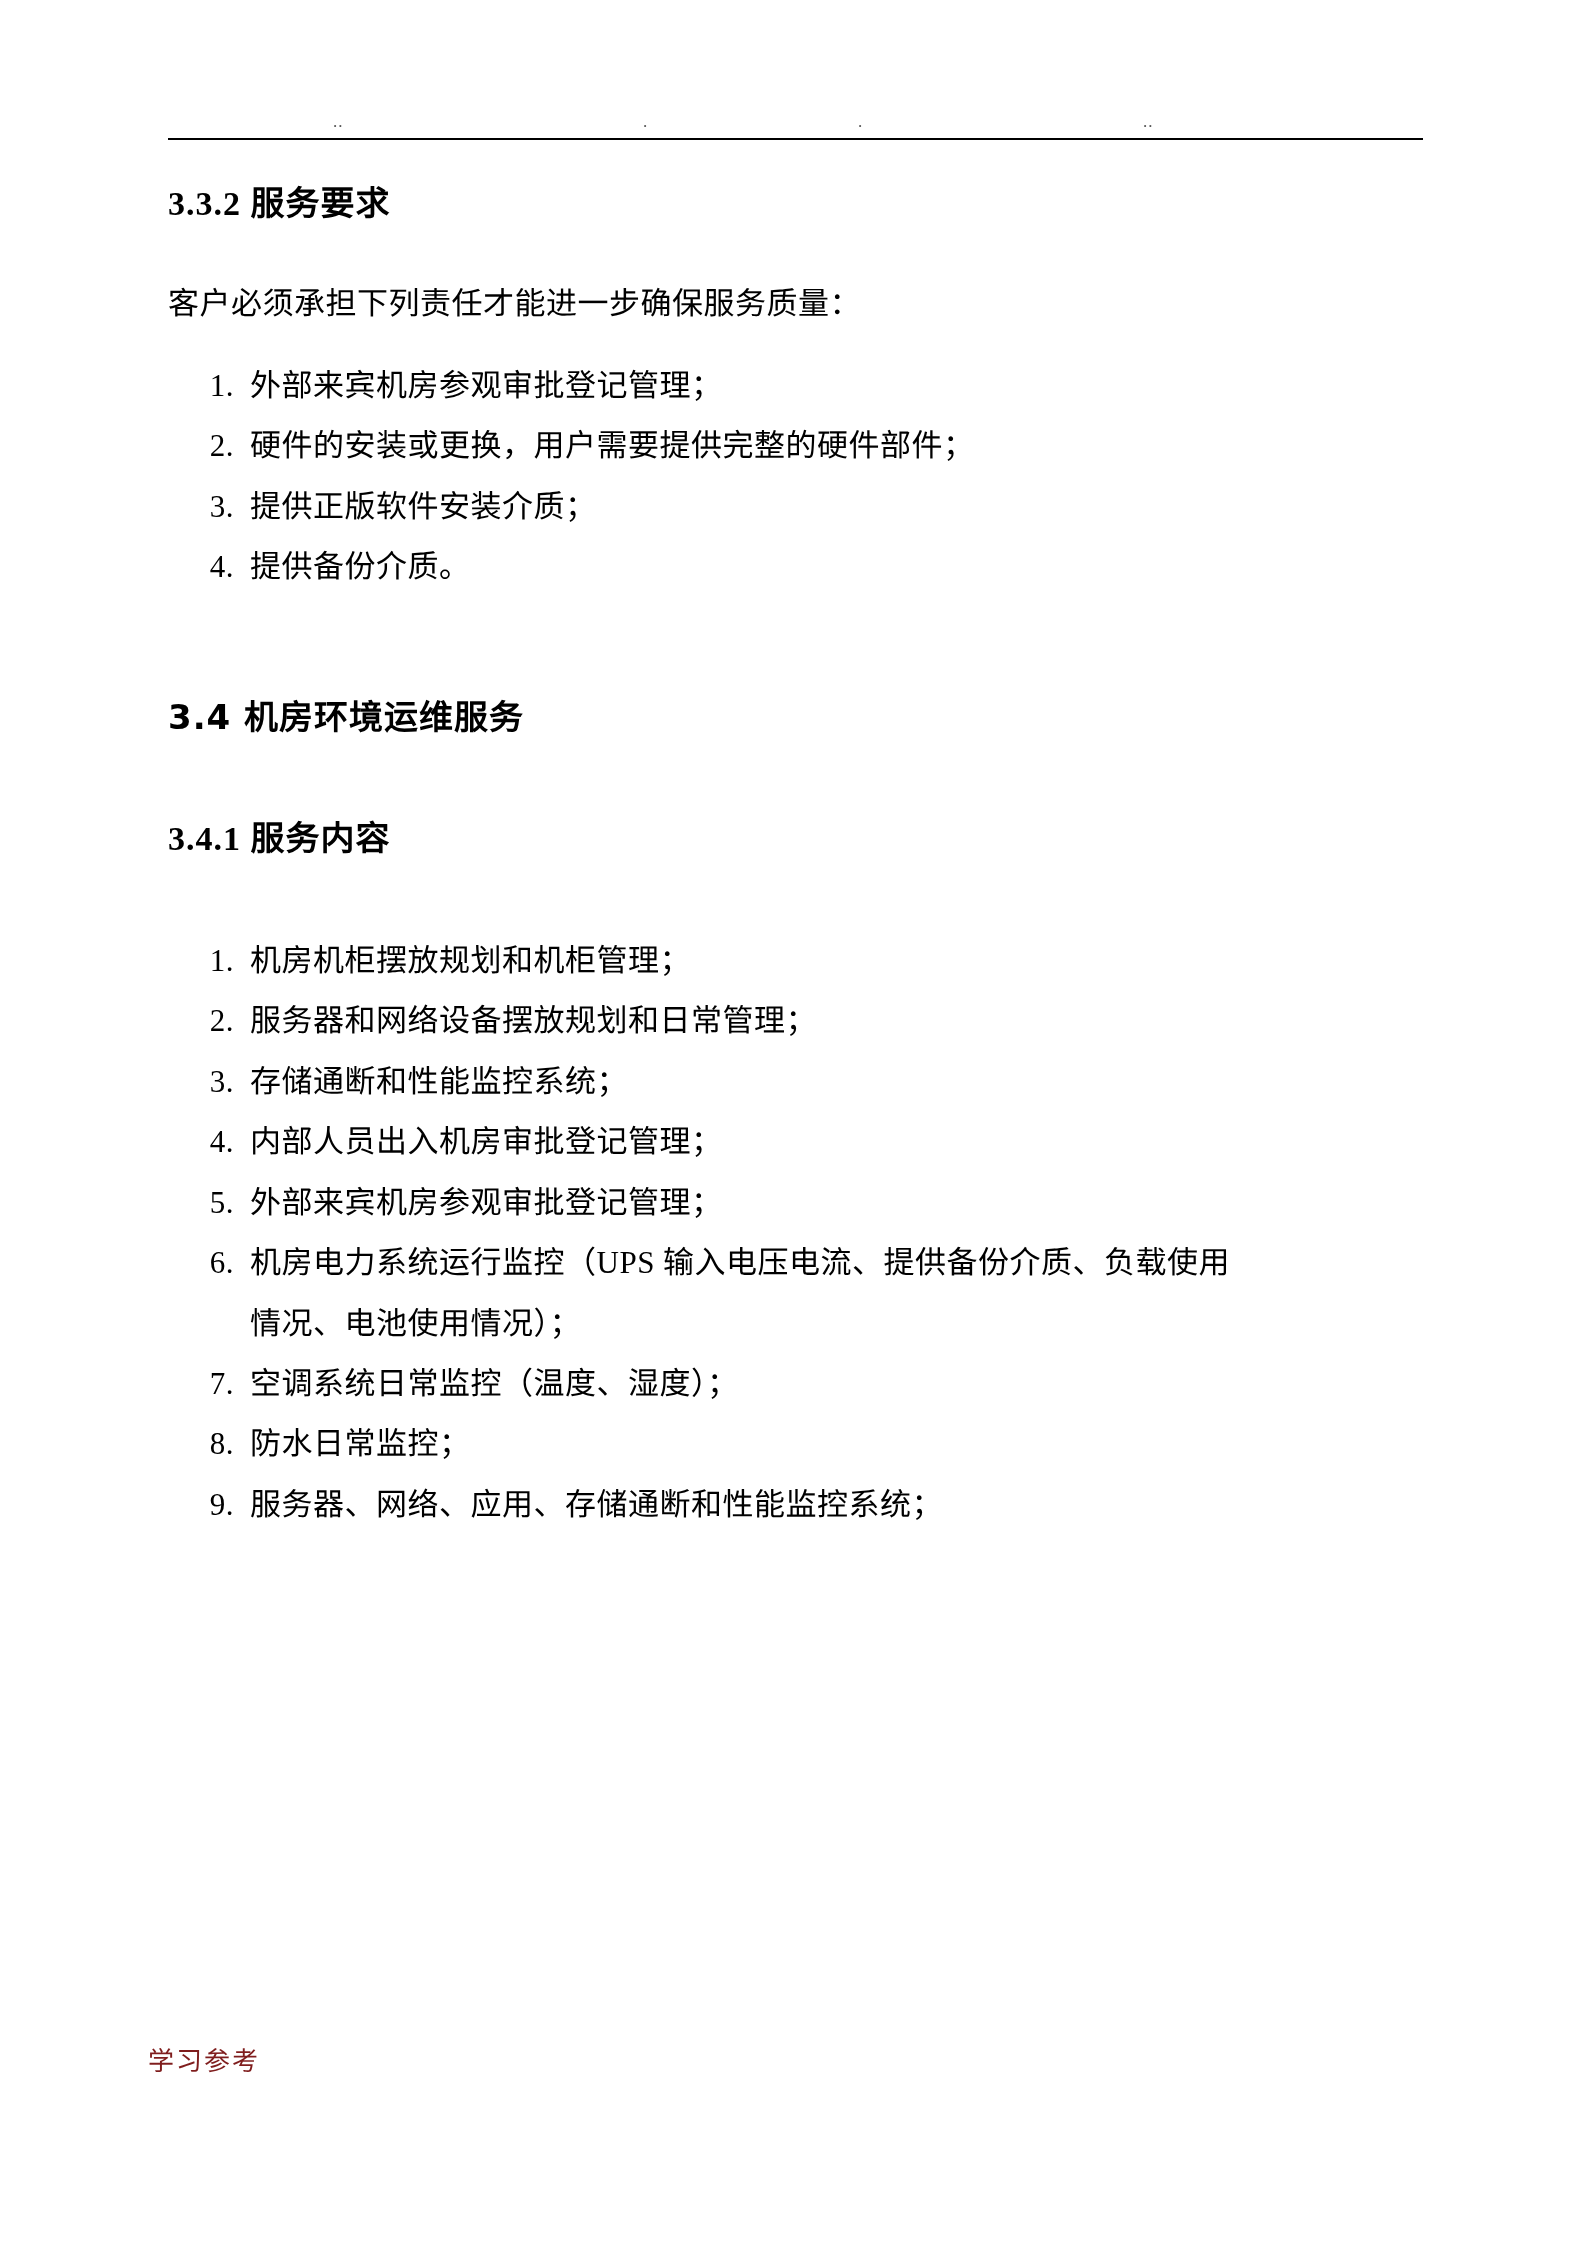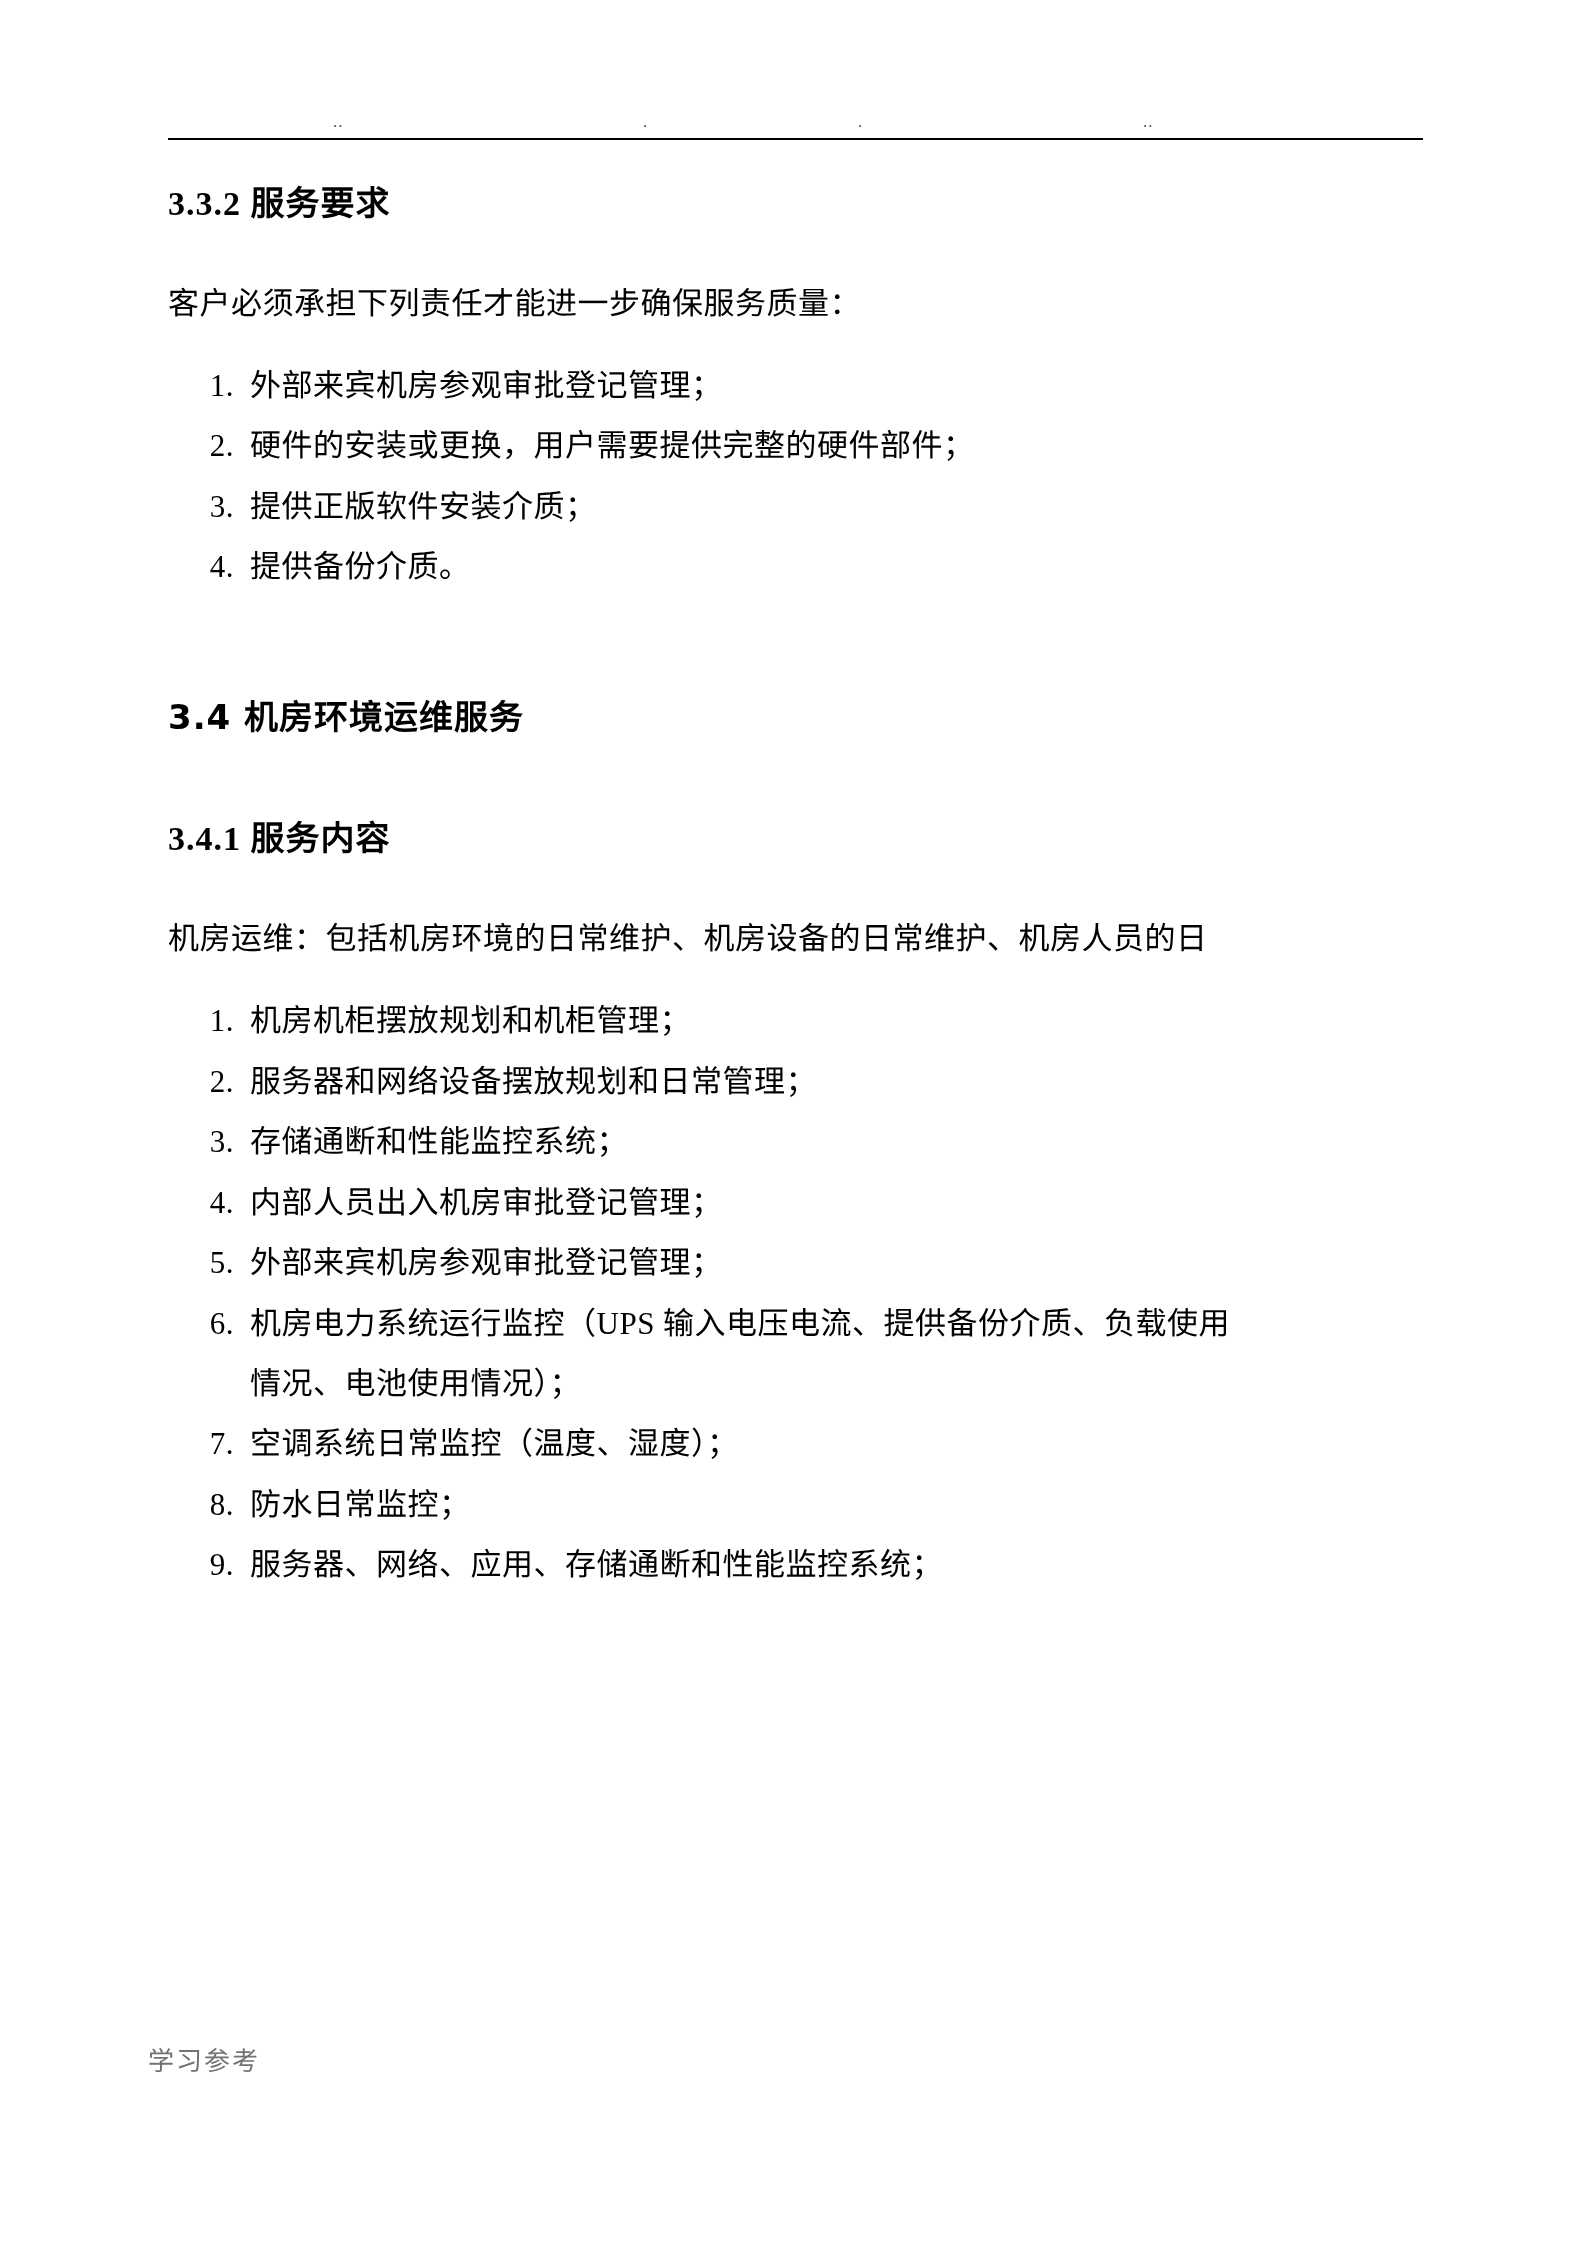--- a/index.html
+++ b/index.html
@@ -126,21 +126,21 @@
   .gap-md { height: 46px; }
   .gap-lg { height: 74px; }
   .gap-xl { height: 96px; }
 
   .footer-note {
     position: absolute;
     left: 148px;
     top: 2040px;
     font-family: "DejaVu Sans", "Liberation Sans", sans-serif;
     font-size: 26px;
-    color: #737373;
+    color: #7f1d1d;
     letter-spacing: 2px;
   }
 </style>
 </head>
 <body>
 
 <div class="page">
 
   <div class="header-area">
     <div class="header-dots">
@@ -184,21 +184,20 @@
     <div class="gap-xl"></div>
 
     <h2 class="heading-l2">3.4 机房环境运维服务</h2>
 
     <div class="gap-lg"></div>
 
     <h3 class="heading-l3 h-indent">3.4.1 服务内容</h3>
 
     <div class="gap-md"></div>
 
-    <p class="body-text para-indent">机房运维：包括机房环境的日常维护、机房设备的日常维护、机房人员的日</p>
 
     <div class="gap-sm"></div>
 
     <ol class="num-list">
       <li>
         <span class="num">1.</span>
         <span class="txt">机房机柜摆放规划和机柜管理；</span>
       </li>
       <li>
         <span class="num">2.</span>

